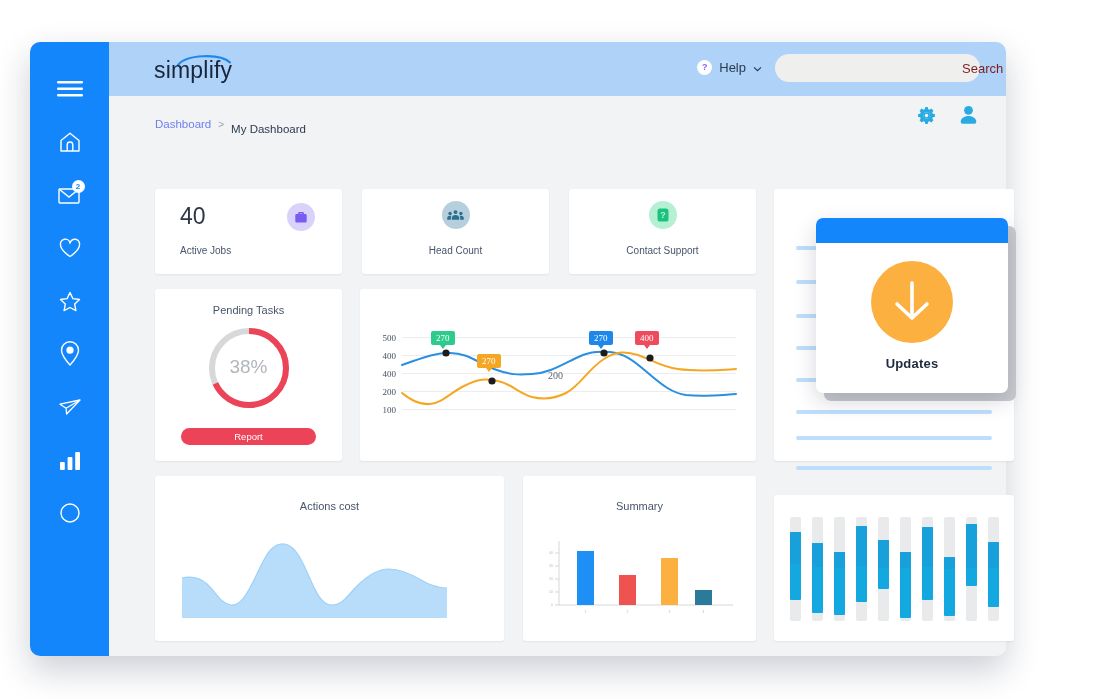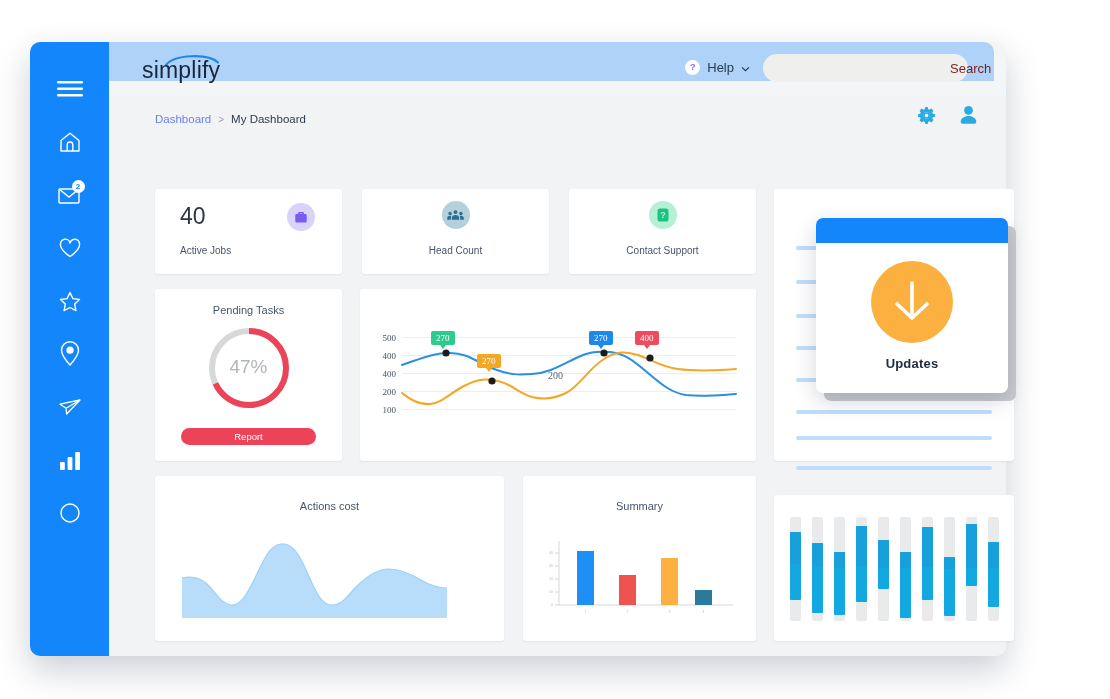--- a/index.html
+++ b/index.html
@@ -35,21 +35,21 @@
   }
   .side-item svg{display:block;}
   .badge{
     position:absolute;top:8px;right:8px;width:13px;height:13px;border-radius:50%;
     background:#ffffff;color:#1386fc;font-size:8px;line-height:13px;
     text-align:center;font-weight:bold;
   }
 
   
   #topbar{
-    position:absolute;left:67px;top:0;width:897px;height:39px;
+    position:absolute;left:79px;top:0;width:897px;height:54px;
     background:#aed2f8;border-radius:0 10px 0 0;z-index:2;
   }
   #logo{
     position:absolute;left:45px;top:13px;width:110px;height:30px;
   }
   #logo-text{
     position:absolute;left:0;top:2px;font-size:23px;letter-spacing:.2px;
     color:#17263c;font-family:"Liberation Sans", sans-serif;
   }
   #logo-swoosh{position:absolute;left:22px;top:-2px;}
@@ -76,21 +76,21 @@
 
   
   #content{
     position:absolute;left:79px;top:54px;width:897px;height:560px;
     background:#f2f3f5;border-radius:0 0 10px 0;z-index:1;
   }
   #crumbbar{position:absolute;left:0;top:0;width:897px;height:49px;}
   #breadcrumb{position:absolute;left:46px;top:17px;font-size:11.5px;display:flex;gap:7px;align-items:center;}
   .crumb-link{color:#6d7ff0;cursor:pointer;}
   .crumb-sep{color:#9aa3b0;font-size:10px;}
-  .crumb-cur{color:#2d3b4e;}
+  .crumb-cur{color:#2d3b4e;margin-top:10px;}
   #topicons{position:absolute;right:28px;top:9px;display:flex;gap:22px;align-items:center;}
   .topicon{cursor:pointer;display:flex;align-items:center;}
 
   
   .card{background:#fff;border-radius:3px;position:absolute;box-shadow:0 1px 2px rgba(30,40,60,.07);}
   .card-title{font-size:11px;color:#46546a;text-align:center;}
 
   
   #stat-jobs{left:46px;top:93px;width:187px;height:85px;}
   #stat-head{left:253px;top:93px;width:187px;height:85px;}
@@ -350,21 +350,21 @@
       </div>
     </div>
 
     <div class="card" id="card-tasks">
       <div class="card-title" id="tasks-title">Pending Tasks</div>
       <div id="donut">
         <svg width="88" height="88" viewBox="0 0 88 88">
           <circle cx="44" cy="44" r="37" fill="none" stroke="#d7d8da" stroke-width="6"></circle>
           <circle cx="44" cy="44" r="37" fill="none" stroke="#ec4358" stroke-width="6" stroke-dasharray="158.1 74.4" stroke-dashoffset="0" transform="rotate(-90 44 44)" stroke-linecap="butt"></circle>
         </svg>
-        <div id="donut-pct">47%</div>
+        <div id="donut-pct">38%</div>
       </div>
       <div id="report-btn">Report</div>
     </div>
 
     <div class="card" id="card-line">
       <div style="position:absolute;left:0;top:0;width:396px;height:172px;">
 
         <div class="axlabel" style="left:12px;top:44px;">500</div>
         <div class="axlabel" style="left:12px;top:62px;">400</div>
         <div class="axlabel" style="left:12px;top:80px;">400</div>

